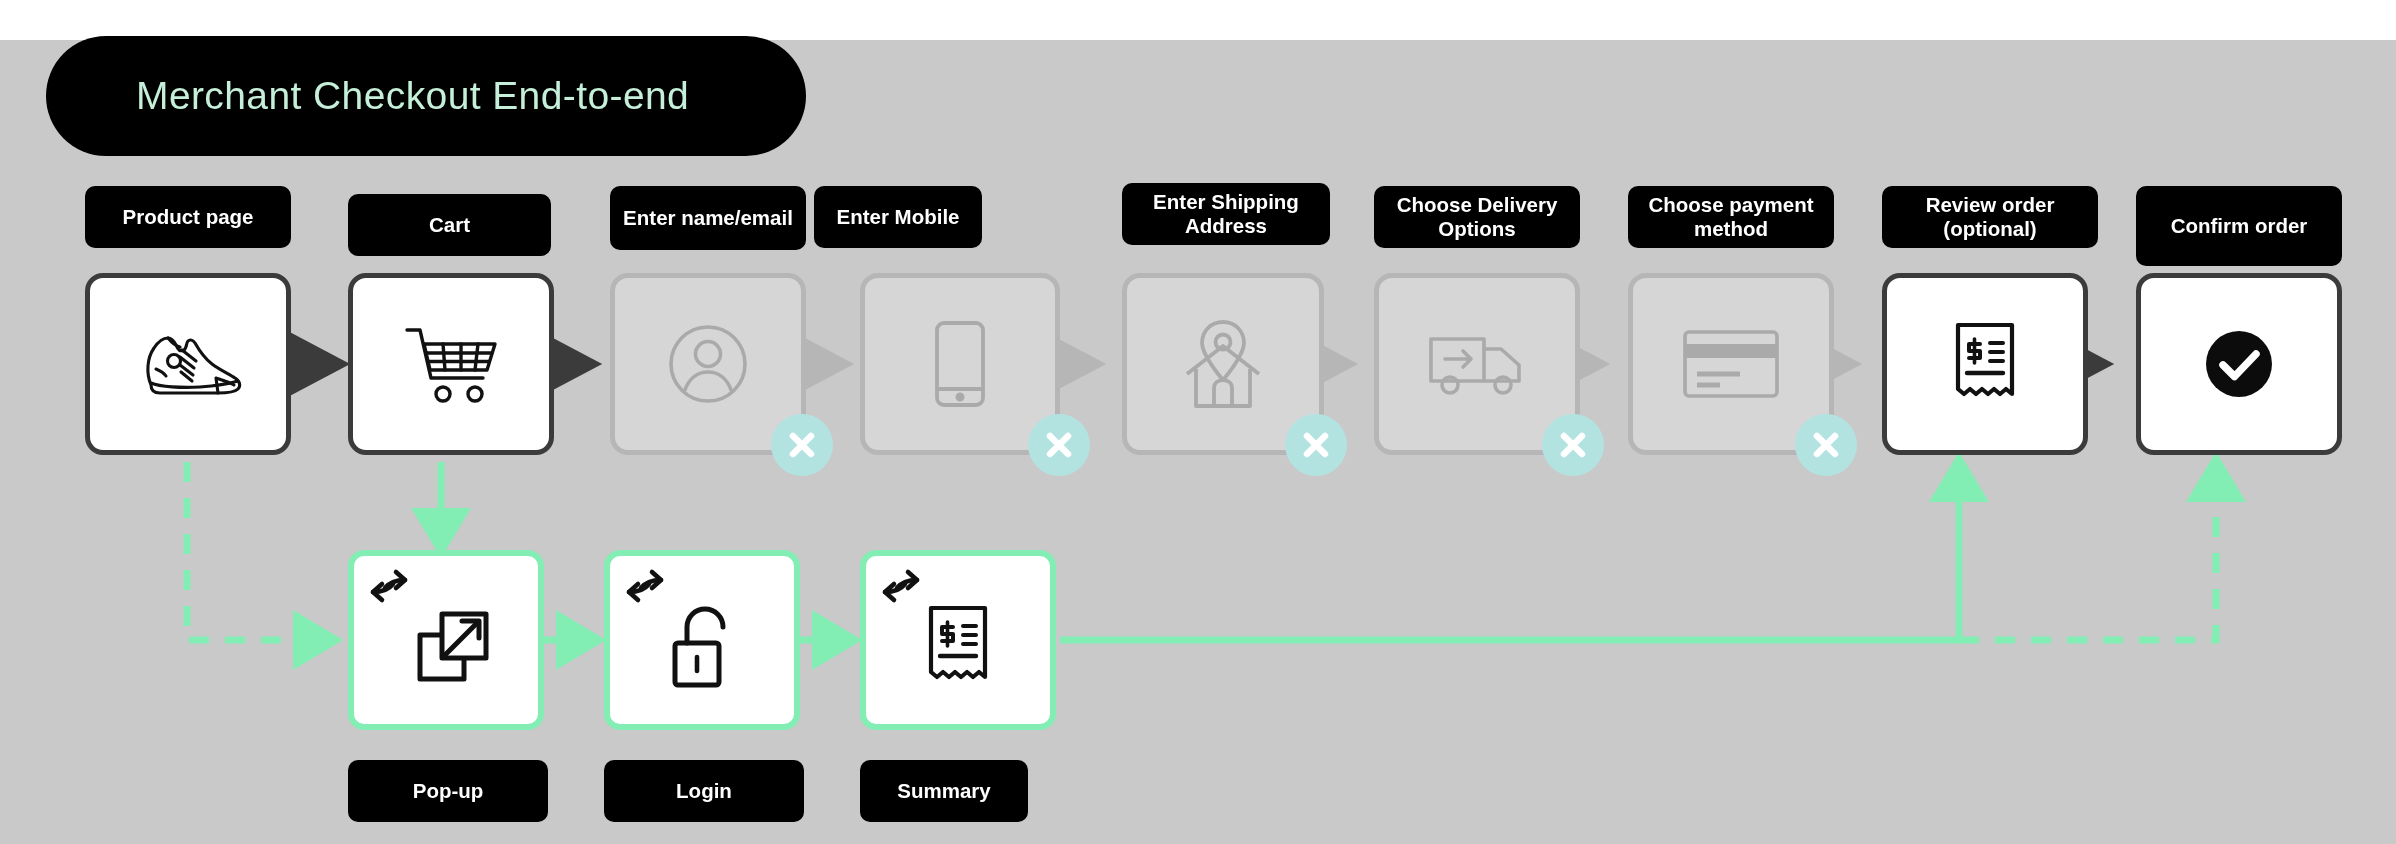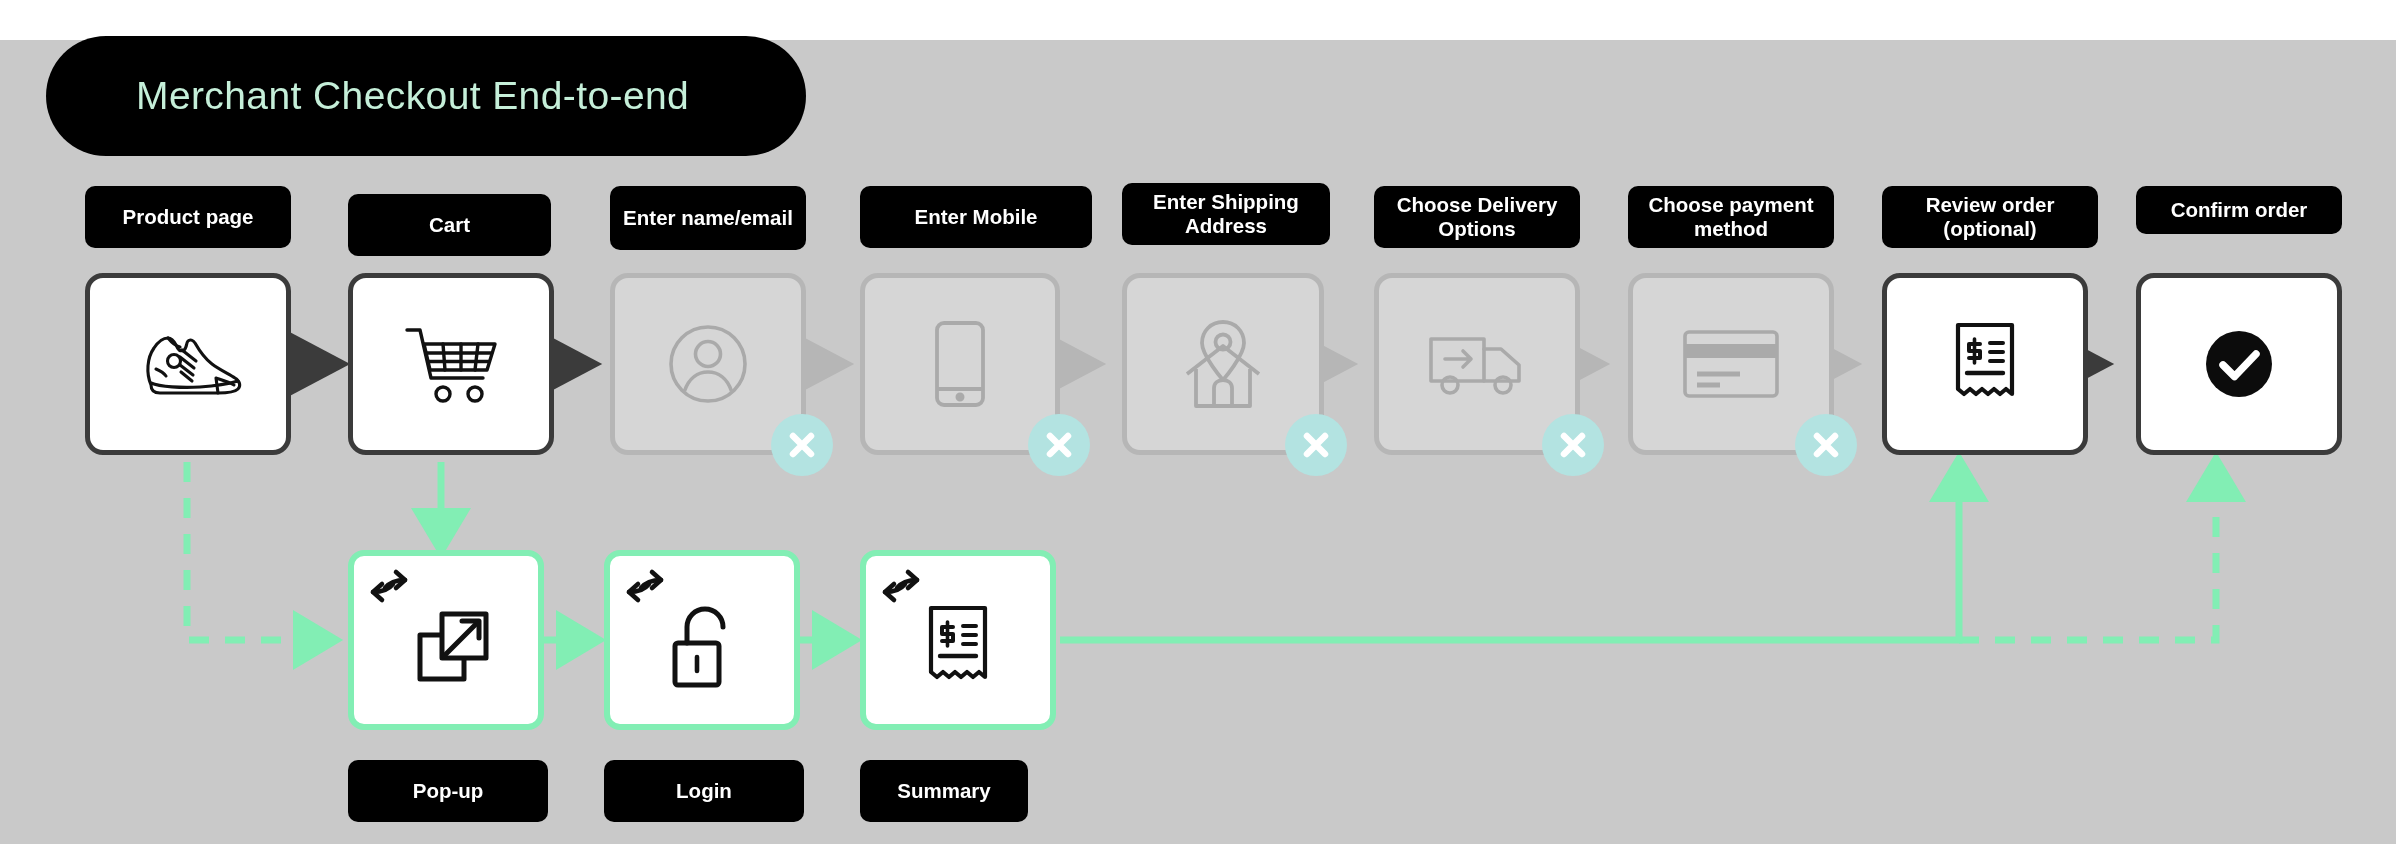--- a/index.html
+++ b/index.html
@@ -178,26 +178,26 @@
     </g>
   </svg>
 
   <div id="title-pill">
     <span id="title-text">Merchant Checkout End-to-end</span>
   </div>
 
   <div class="chip" style="left:85px;  top:186px; width:206px; height:62px;">Product page</div>
   <div class="chip" style="left:348px; top:194px; width:203px; height:62px;">Cart</div>
   <div class="chip" style="left:610px; top:186px; width:196px; height:64px;">Enter name/email</div>
-  <div class="chip" style="left:860px; top:186px; width:232px; height:62px;">Enter Mobile</div>
+  <div class="chip" style="left:814px; top:186px; width:168px; height:62px;">Enter Mobile</div>
   <div class="chip" style="left:1122px;top:183px; width:208px; height:62px;">Enter Shipping Address</div>
   <div class="chip" style="left:1374px;top:186px; width:206px; height:62px;">Choose Delivery Options</div>
   <div class="chip" style="left:1628px;top:186px; width:206px; height:62px;">Choose payment method</div>
   <div class="chip" style="left:1882px;top:186px; width:216px; height:62px;text-align:center;">Review order (optional)</div>
-  <div class="chip" style="left:2136px;top:186px; width:206px; height:48px;">Confirm order</div>
+  <div class="chip" style="left:2136px;top:186px; width:206px; height:80px;">Confirm order</div>
 
   <div class="card active" style="left:85px; top:273px; width:206px; height:182px;">
     <svg width="116" height="78" viewBox="0 0 116 78">
       <g fill="none" stroke="#111" stroke-width="3.1" stroke-linecap="round" stroke-linejoin="round">
         <path d="M21 60 C16 48 17 33 24 23 C28 17 33 13 38 13 C42 13 44 16 46 20
                  C48 25 50 27 54 25 C57 23 56 18 58 16 C60 14 63 15 65 18
                  C69 25 74 33 82 39 C90 45 99 49 105 53 C110 56 111 61 108 64
                  C105 67 98 68 88 68 L30 68 C24 68 21 65 21 60 Z"></path>
         <path d="M21 58 C30 62 52 63 70 62 C84 61 98 59 108 56"></path>
         <circle cx="44" cy="36" r="6.5"></circle>

